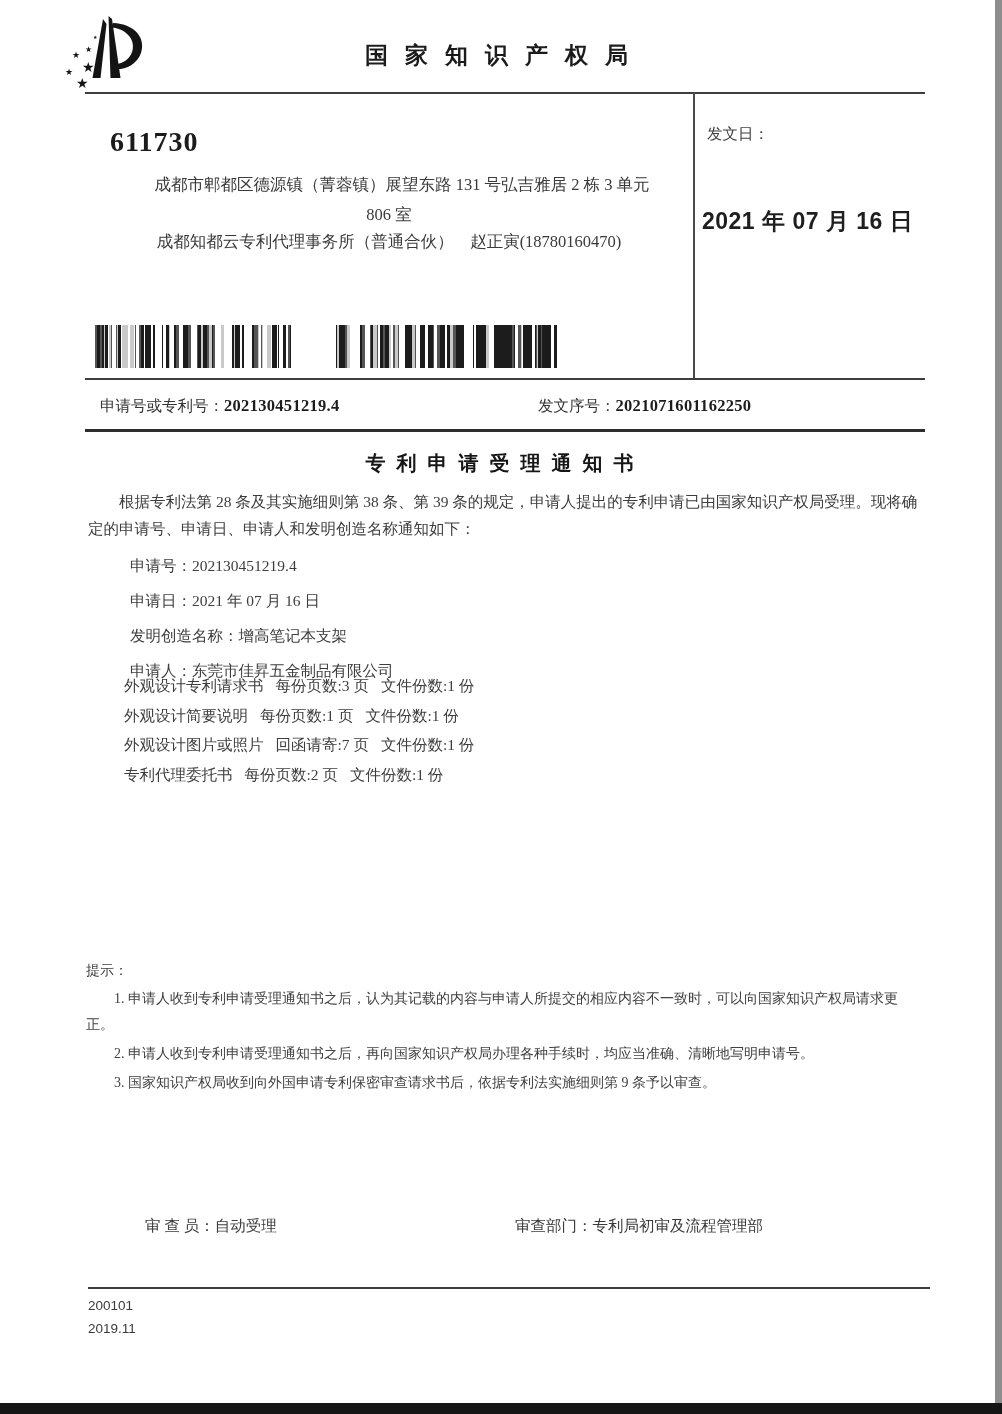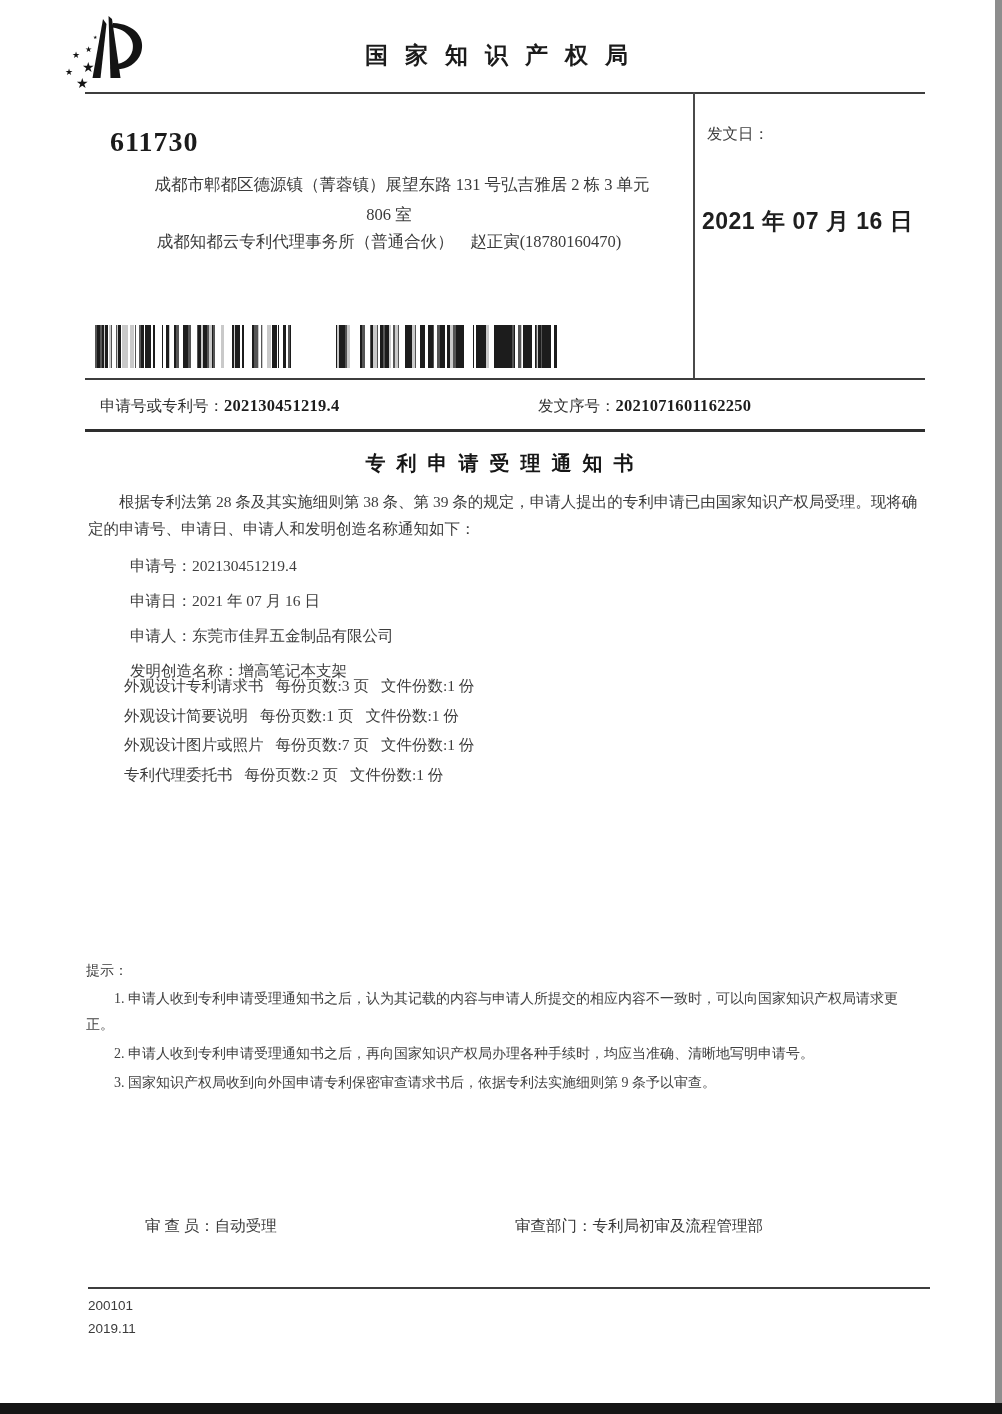--- a/index.html
+++ b/index.html
@@ -327,28 +327,28 @@
     <span>发文序号：</span><span class="val">2021071601162250</span>
   </div>
   <div class="abs rule-thick rule"></div>
 
   <div class="abs notice-title">专利申请受理通知书</div>
   <p class="abs intro">根据专利法第 28 条及其实施细则第 38 条、第 39 条的规定，申请人提出的专利申请已由国家知识产权局受理。现将确定的申请号、申请日、申请人和发明创造名称通知如下：</p>
 
   <div class="abs fields">
     <p><span>申请号：</span><span>202130451219.4</span></p>
     <p><span>申请日：</span><span>2021 年 07 月 16 日</span></p>
+    <p><span>发明创造名称：</span><span>增高笔记本支架</span></p>
     <p><span>申请人：</span><span>东莞市佳昇五金制品有限公司</span></p>
-    <p><span>发明创造名称：</span><span>增高笔记本支架</span></p>
   </div>
 
   <div class="abs received">
     <p><span>外观设计专利请求书</span><span class="gap"></span><span>每份页数:3 页</span><span class="gap"></span><span>文件份数:1 份</span></p>
     <p><span>外观设计简要说明</span><span class="gap"></span><span>每份页数:1 页</span><span class="gap"></span><span>文件份数:1 份</span></p>
-    <p><span>外观设计图片或照片</span><span class="gap"></span><span>每份页数:7 页</span><span class="gap"></span><span>文件份数:1 份</span></p>
+    <p><span>外观设计图片或照片</span><span class="gap"></span><span>回函请寄:7 页</span><span class="gap"></span><span>文件份数:1 份</span></p>
     <p><span>专利代理委托书</span><span class="gap"></span><span>每份页数:2 页</span><span class="gap"></span><span>文件份数:1 份</span></p>
   </div>
 
   <div class="abs tips-title">提示：</div>
   <div class="abs tips">
     <p>1. 申请人收到专利申请受理通知书之后，认为其记载的内容与申请人所提交的相应内容不一致时，可以向国家知识产权局请求更正。</p>
     <p>2. 申请人收到专利申请受理通知书之后，再向国家知识产权局办理各种手续时，均应当准确、清晰地写明申请号。</p>
     <p>3. 国家知识产权局收到向外国申请专利保密审查请求书后，依据专利法实施细则第 9 条予以审查。</p>
   </div>
 

